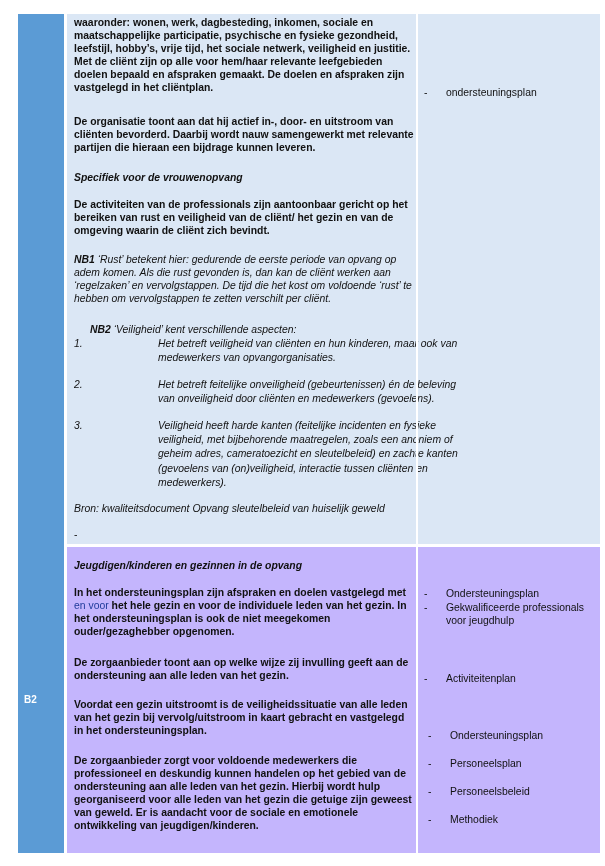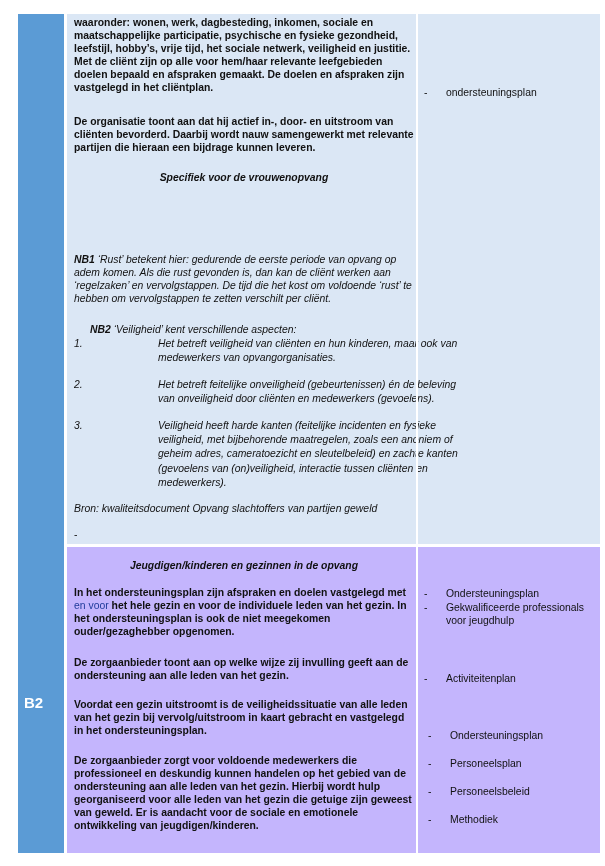--- a/index.html
+++ b/index.html
@@ -1,65 +1,66 @@
 <!DOCTYPE html>
 <html><head>
 <meta charset="utf-8">
 <style>
   html, body { margin:0; padding:0; background:#ffffff; }
   body { width:605px; height:866px; position:relative; overflow:hidden;
          font-family:"Liberation Sans", sans-serif; color:#111; }
   .label-col { position:absolute; left:18px; top:14px; width:46px; height:839px;
                background:#5b9bd5; }
   .label-text { position:absolute; left:24px; top:694px; color:#ffffff; font-weight:bold;
-                font-size:15px; }
+                font-size:10px; }
   .row { position:absolute; left:67px; width:533px; }
   .row1 { top:14px; height:530px; background:#dbe7f5; }
   .row2 { top:547px; height:306px; background:#c4b5fd; }
   .cell-main { position:absolute; left:0; top:0; width:348px; height:100%; }
   .divider { position:absolute; left:349px; top:0; width:2px; height:100%; background:#ffffff; }
   .cell-side { position:absolute; left:351px; top:0; width:182px; height:100%; }
   .txt { position:absolute; left:7px; width:340px; font-size:10.4px; line-height:13px; }
   .b { font-weight:bold; }
   .i { font-style:italic; }
-  .bi { font-weight:bold; font-style:italic;text-align:center; }
+  .bi { font-weight:bold; font-style:italic; }
   .list-item { position:absolute; left:7px; width:335px; font-size:10.4px; line-height:14.2px; font-style:italic; }
   .list-num { position:absolute; left:0; }
   .list-body { position:absolute; left:38px; width:312px;margin-left:46px; }
   .side-item { position:absolute; font-size:10.4px; line-height:13px; }
   .side-dash { position:absolute; left:0; }
   .side-label { position:absolute; left:22px; width:150px; }
   .link-blue { color:#1f3b9b; font-weight:normal; }
 </style>
 </head>
 <body>
 
 <div class="label-col"></div>
 <div class="label-text">B2</div>
 
 <div class="row row1">
   <div class="cell-main">
     <div class="txt b" style="top:2px;">waaronder: wonen, werk, dagbesteding, inkomen, sociale en maatschappelijke participatie, psychische en fysieke gezondheid, leefstijl, hobby’s, vrije tijd, het sociale netwerk, veiligheid en justitie. Met de cliënt zijn op alle voor hem/haar relevante leefgebieden doelen bepaald en afspraken gemaakt. De doelen en afspraken zijn vastgelegd in het cliëntplan.</div>
     <div class="txt b" style="top:101px;">De organisatie toont aan dat hij actief in-, door- en uitstroom van cliënten bevorderd. Daarbij wordt nauw samengewerkt met relevante partijen die hieraan een bijdrage kunnen leveren.</div>
     <div class="txt bi" style="top:157px;">Specifiek voor de vrouwenopvang</div>
+    <div class="txt b" style="top:184px;">De activiteiten van de professionals zijn aantoonbaar gericht op het bereiken van rust en veiligheid van de cliënt/ het gezin en van de omgeving waarin de cliënt zich bevindt.</div>
     <div class="txt i" style="top:239px;"><span class="bi">NB1</span><span> ‘Rust’ betekent hier: gedurende de eerste periode van opvang op adem komen. Als die rust gevonden is, dan kan de cliënt werken aan ‘regelzaken’ en vervolgstappen. De tijd die het kost om voldoende ‘rust’ te hebben om vervolgstappen te zetten verschilt per cliënt.</span></div>
     <div class="txt i" style="top:309px;margin-left:16px;"><span class="bi">NB2</span><span> ‘Veiligheid’ kent verschillende aspecten:</span></div>
     <div class="list-item" style="top:323px;">
       <span class="list-num">1.</span>
       <span class="list-body">Het betreft veiligheid van cliënten en hun kinderen, maar ook van medewerkers van opvangorganisaties.</span>
     </div>
     <div class="list-item" style="top:364px;">
       <span class="list-num">2.</span>
       <span class="list-body">Het betreft feitelijke onveiligheid (gebeurtenissen) én de beleving van onveiligheid door cliënten en medewerkers (gevoelens).</span>
     </div>
     <div class="list-item" style="top:405px;">
       <span class="list-num">3.</span>
       <span class="list-body">Veiligheid heeft harde kanten (feitelijke incidenten en fysieke veiligheid, met bijbehorende maatregelen, zoals een anoniem of geheim adres, cameratoezicht en sleutelbeleid) en zachte kanten (gevoelens van (on)veiligheid, interactie tussen cliënten en medewerkers).</span>
     </div>
-    <div class="txt i" style="top:488px;">Bron: kwaliteitsdocument Opvang slachtoffers van partijen geweld</div>
+    <div class="txt i" style="top:488px;">Bron: kwaliteitsdocument Opvang sleutelbeleid van huiselijk geweld</div>
     <div class="txt" style="top:514px;">-</div>
   </div>
   <div class="divider"></div>
   <div class="cell-side">
     <div class="side-item" style="left:6px; top:72px; width:170px;">
       <span class="side-dash">-</span>
       <span class="side-label">ondersteuningsplan</span>
     </div>
   </div>
 </div>

